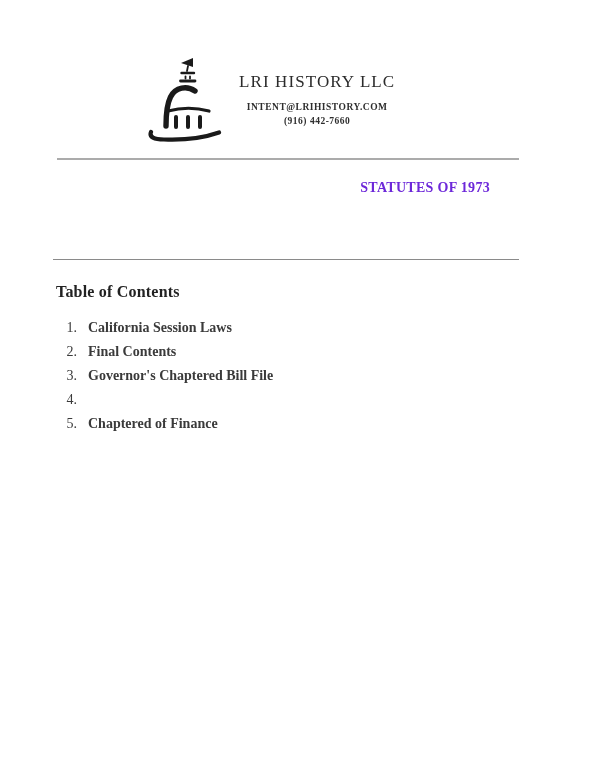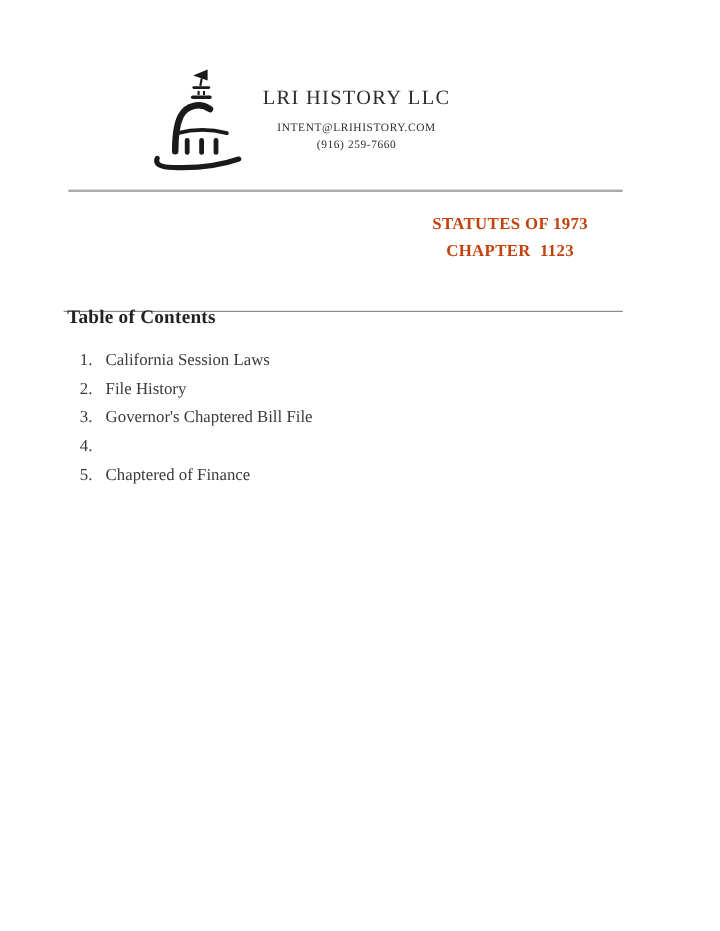--- a/index.html
+++ b/index.html
@@ -12,21 +12,21 @@
     height: 776px;
     position: relative;
     font-family: "Liberation Serif", serif;
     overflow: hidden;
   }
 
   
   .letterhead {
     position: absolute;
     top: 57px;
-    left: 128px;
+    left: 148px;
     display: flex;
     align-items: flex-start;
     gap: 15px;
   }
   .logo {
     width: 76px;
     height: 86px;
     flex: 0 0 auto;
   }
   .logo svg { display: block; width: 76px; height: 86px; }
@@ -37,21 +37,21 @@
   }
   .company-name {
     font-size: 17px;
     letter-spacing: 1.1px;
     color: #2b2b2b;
     margin-bottom: 8px;
     white-space: nowrap;
   }
   .contact-line {
     font-size: 9.5px;
-    font-weight: normal;
+    font-weight: bold;
     letter-spacing: 0.5px;
     color: #2e2e2e;
     line-height: 14px;
     white-space: nowrap;
   }
 
   
   .rule {
     position: absolute;
     border: 0;
@@ -71,33 +71,33 @@
     width: 466px;
     height: 1px;
     background: #8a8a8a;
   }
 
   
   .case-info {
     position: absolute;
     top: 177px;
     right: 110px;
-    text-align: center;
+    text-align: left;
     font-weight: bold;
     font-size: 14px;
     line-height: 22px;
     letter-spacing: 0.3px;
-    color: #c2410c;
+    color: #6d28d9;
   }
   .case-info div { white-space: pre; }
 
   
   .toc {
     position: absolute;
-    top: 256px;
+    top: 283px;
     left: 56px;
   }
   .toc-title {
     font-size: 16px;
     font-weight: bold;
     color: #222222;
     margin: 0;
     letter-spacing: 0.2px;
   }
   .toc-list {
@@ -111,21 +111,21 @@
     line-height: 16px;
     color: #3a3a3a;
     margin-bottom: 8px;
   }
   .toc-number {
     width: 21px;
     text-align: right;
     margin-right: 11px;
     flex: 0 0 auto;
   }
-  .toc-label { white-space: nowrap; }
+  .toc-label { white-space: nowrap; font-weight: bold; }
 </style>
 </head>
 <body>
 
 <div>
 
   <header class="letterhead">
     <div class="logo">
       <svg viewBox="0 0 76 86" xmlns="http://www.w3.org/2000/svg" fill="none" stroke="#1a1a1a" stroke-linecap="round" stroke-linejoin="round">
 
@@ -144,43 +144,42 @@
         <line x1="28" y1="60" x2="28" y2="70" stroke-width="4"></line>
         <line x1="40" y1="60" x2="40" y2="70" stroke-width="4"></line>
         <line x1="52" y1="60" x2="52" y2="70" stroke-width="4"></line>
 
         <path d="M 3,75 C 1,80 6,82.5 16,82.5 C 40,83.5 58,80 71,75.5" stroke-width="4.2"></path>
       </svg>
     </div>
     <div class="letterhead-text">
       <div class="company-name">LRI HISTORY LLC</div>
       <div class="contact-line">INTENT@LRIHISTORY.COM</div>
-      <div class="contact-line">(916) 259-7660</div>
+      <div class="contact-line">(916) 442-7660</div>
     </div>
   </header>
 
   <hr class="rule rule-top">
 
   <section class="case-info">
     <div>STATUTES OF 1973</div>
-    <div>CHAPTER  1123</div>
   </section>
 
   <hr class="rule rule-bottom">
 
   <section class="toc">
     <h2 class="toc-title">Table of Contents</h2>
     <ol class="toc-list">
       <li class="toc-item">
         <span class="toc-number">1.</span>
         <span class="toc-label">California Session Laws</span>
       </li>
       <li class="toc-item">
         <span class="toc-number">2.</span>
-        <span class="toc-label">File History</span>
+        <span class="toc-label">Final Contents</span>
       </li>
       <li class="toc-item">
         <span class="toc-number">3.</span>
         <span class="toc-label">Governor's Chaptered Bill File</span>
       </li>
       <li class="toc-item">
         <span class="toc-number">4.</span>
       </li>
       <li class="toc-item">
         <span class="toc-number">5.</span>

